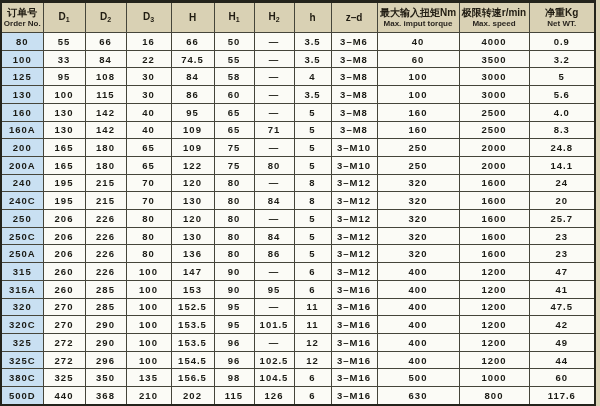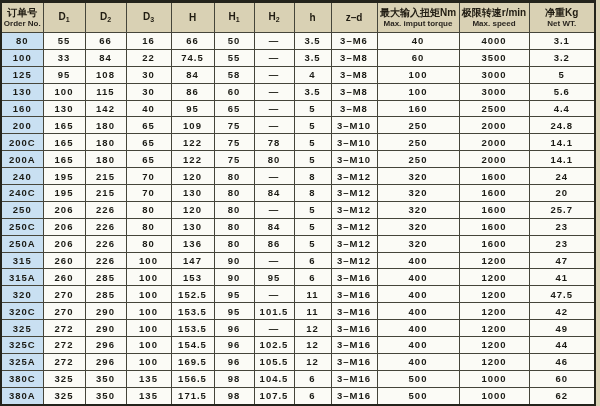--- a/index.html
+++ b/index.html
@@ -97,21 +97,21 @@
         <td>55</td>
         <td>66</td>
         <td>16</td>
         <td>66</td>
         <td>50</td>
         <td>—</td>
         <td>3.5</td>
         <td>3–M6</td>
         <td>40</td>
         <td>4000</td>
-        <td>3.1</td>
+        <td>0.9</td>
       </tr>
       <tr>
         <td class="order">100</td>
         <td>33</td>
         <td>84</td>
         <td>22</td>
         <td>74.5</td>
         <td>55</td>
         <td>—</td>
         <td>3.5</td>
@@ -153,51 +153,51 @@
         <td>130</td>
         <td>142</td>
         <td>40</td>
         <td>95</td>
         <td>65</td>
         <td>—</td>
         <td>5</td>
         <td>3–M8</td>
         <td>160</td>
         <td>2500</td>
-        <td>4.4</td>
+        <td>4.0</td>
+      </tr>
+      <tr>
+        <td class="order">160A</td>
+        <td>130</td>
+        <td>142</td>
+        <td>40</td>
+        <td>109</td>
+        <td>65</td>
+        <td>71</td>
+        <td>5</td>
+        <td>3–M8</td>
+        <td>160</td>
+        <td>2500</td>
+        <td>8.3</td>
       </tr>
       <tr>
         <td class="order">200</td>
         <td>165</td>
         <td>180</td>
         <td>65</td>
         <td>109</td>
         <td>75</td>
         <td>—</td>
         <td>5</td>
         <td>3–M10</td>
         <td>250</td>
         <td>2000</td>
         <td>24.8</td>
       </tr>
       <tr>
-        <td class="order">200C</td>
-        <td>165</td>
-        <td>180</td>
-        <td>65</td>
-        <td>122</td>
-        <td>75</td>
-        <td>78</td>
-        <td>5</td>
-        <td>3–M10</td>
-        <td>250</td>
-        <td>2000</td>
-        <td>14.1</td>
-      </tr>
-      <tr>
         <td class="order">200A</td>
         <td>165</td>
         <td>180</td>
         <td>65</td>
         <td>122</td>
         <td>75</td>
         <td>80</td>
         <td>5</td>
         <td>3–M10</td>
         <td>250</td>
@@ -350,57 +350,43 @@
         <td>296</td>
         <td>100</td>
         <td>154.5</td>
         <td>96</td>
         <td>102.5</td>
         <td>12</td>
         <td>3–M16</td>
         <td>400</td>
         <td>1200</td>
         <td>44</td>
-      </tr>
-      <tr>
-        <td class="order">325A</td>
-        <td>272</td>
-        <td>296</td>
-        <td>100</td>
-        <td>169.5</td>
-        <td>96</td>
-        <td>105.5</td>
-        <td>12</td>
-        <td>3–M16</td>
-        <td>400</td>
-        <td>1200</td>
-        <td>46</td>
       </tr>
       <tr>
         <td class="order">380C</td>
         <td>325</td>
         <td>350</td>
         <td>135</td>
         <td>156.5</td>
         <td>98</td>
         <td>104.5</td>
         <td>6</td>
         <td>3–M16</td>
         <td>500</td>
         <td>1000</td>
         <td>60</td>
       </tr>
       <tr>
-        <td class="order">380A</td>
-        <td>325</td>
-        <td>350</td>
-        <td>135</td>
-        <td>171.5</td>
-        <td>98</td>
-        <td>107.5</td>
+        <td class="order">500D</td>
+        <td>440</td>
+        <td>368</td>
+        <td>210</td>
+        <td>202</td>
+        <td>115</td>
+        <td>126</td>
         <td>6</td>
         <td>3–M16</td>
-        <td>500</td>
-        <td>1000</td>
-        <td>62</td>
+        <td>630</td>
+        <td>800</td>
+        <td>117.6</td>
       </tr>
     </tbody>
 </table>
 
 </body></html>

